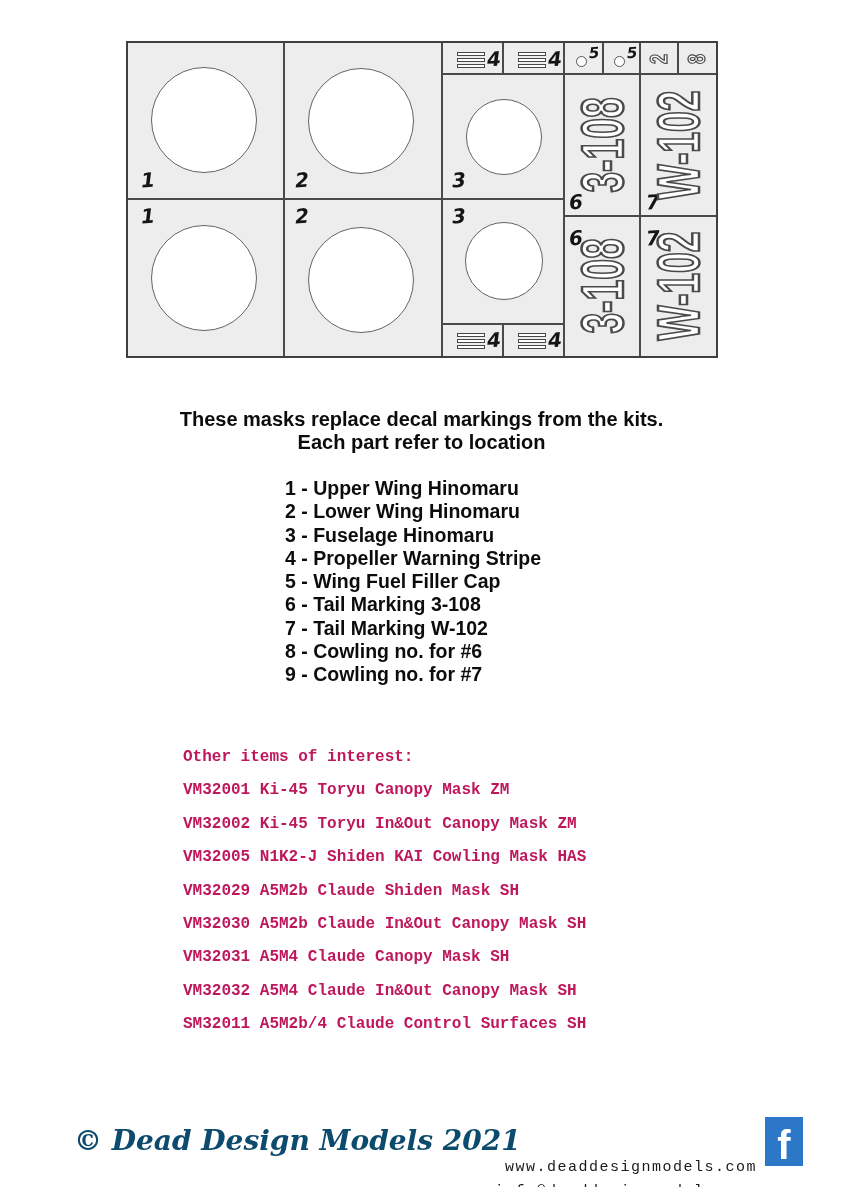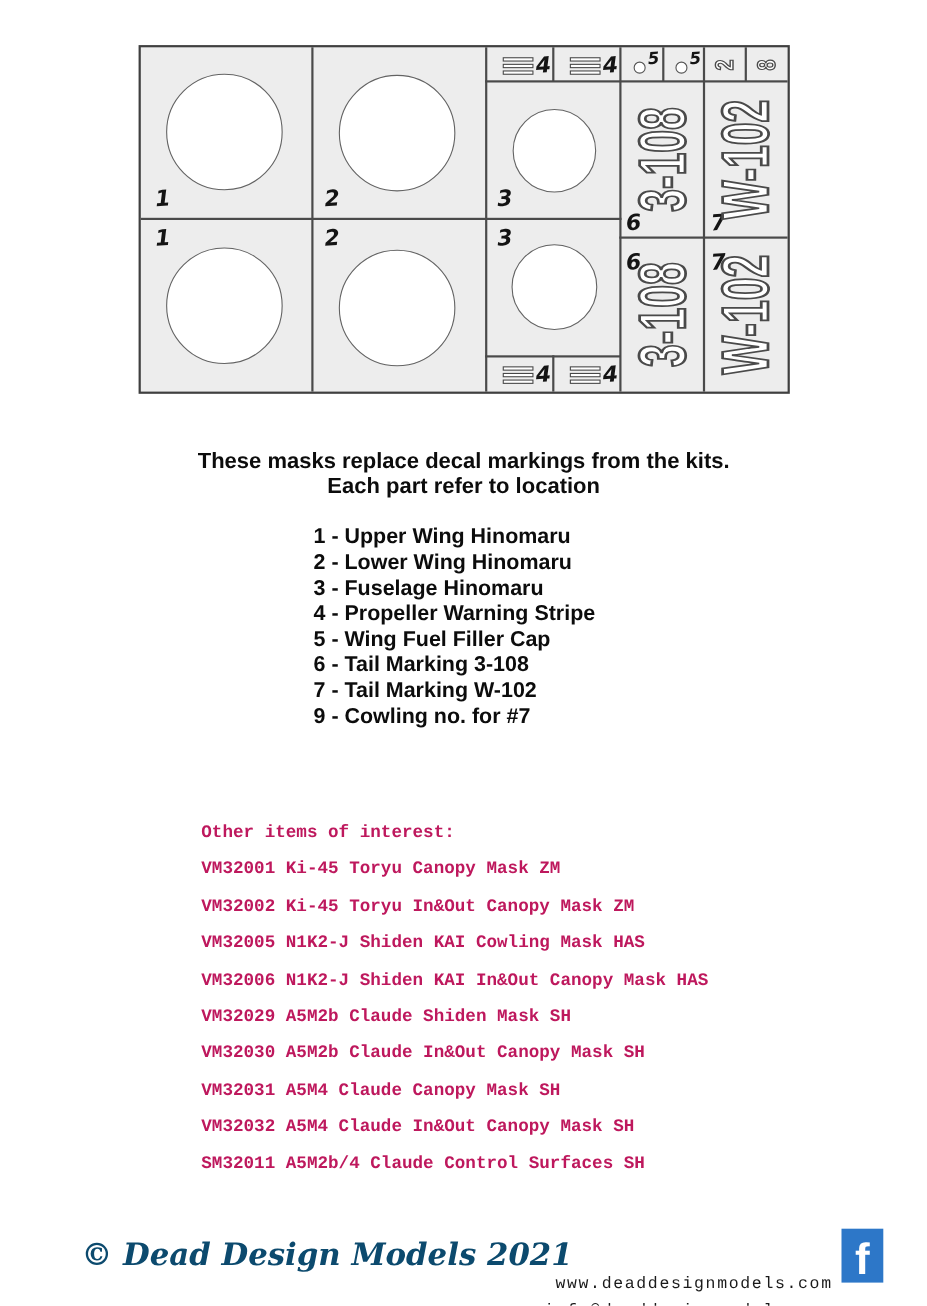--- a/index.html
+++ b/index.html
@@ -144,29 +144,29 @@
 </div>
 
 <div class="parts">
   <div>1 - Upper Wing Hinomaru</div>
   <div>2 - Lower Wing Hinomaru</div>
   <div>3 - Fuselage Hinomaru</div>
   <div>4 - Propeller Warning Stripe</div>
   <div>5 - Wing Fuel Filler Cap</div>
   <div>6 - Tail Marking 3-108</div>
   <div>7 - Tail Marking W-102</div>
+  <div>8 - Cowling no. for #6</div>
   <div>9 - Cowling no. for #7</div>
 </div>
 
 <div class="other">
   <div>Other items of interest:</div>
   <div>VM32001 Ki-45 Toryu Canopy Mask ZM</div>
   <div>VM32002 Ki-45 Toryu In&amp;Out Canopy Mask ZM</div>
   <div>VM32005 N1K2-J Shiden KAI Cowling Mask HAS</div>
-  <div>VM32006 N1K2-J Shiden KAI In&amp;Out Canopy Mask HAS</div>
   <div>VM32029 A5M2b Claude Shiden Mask SH</div>
   <div>VM32030 A5M2b Claude In&amp;Out Canopy Mask SH</div>
   <div>VM32031 A5M4 Claude Canopy Mask SH</div>
   <div>VM32032 A5M4 Claude In&amp;Out Canopy Mask SH</div>
   <div>SM32011 A5M2b/4 Claude Control Surfaces SH</div>
 </div>
 
 <div class="copyright">© Dead Design Models 2021</div>
 
 <div class="contact">

